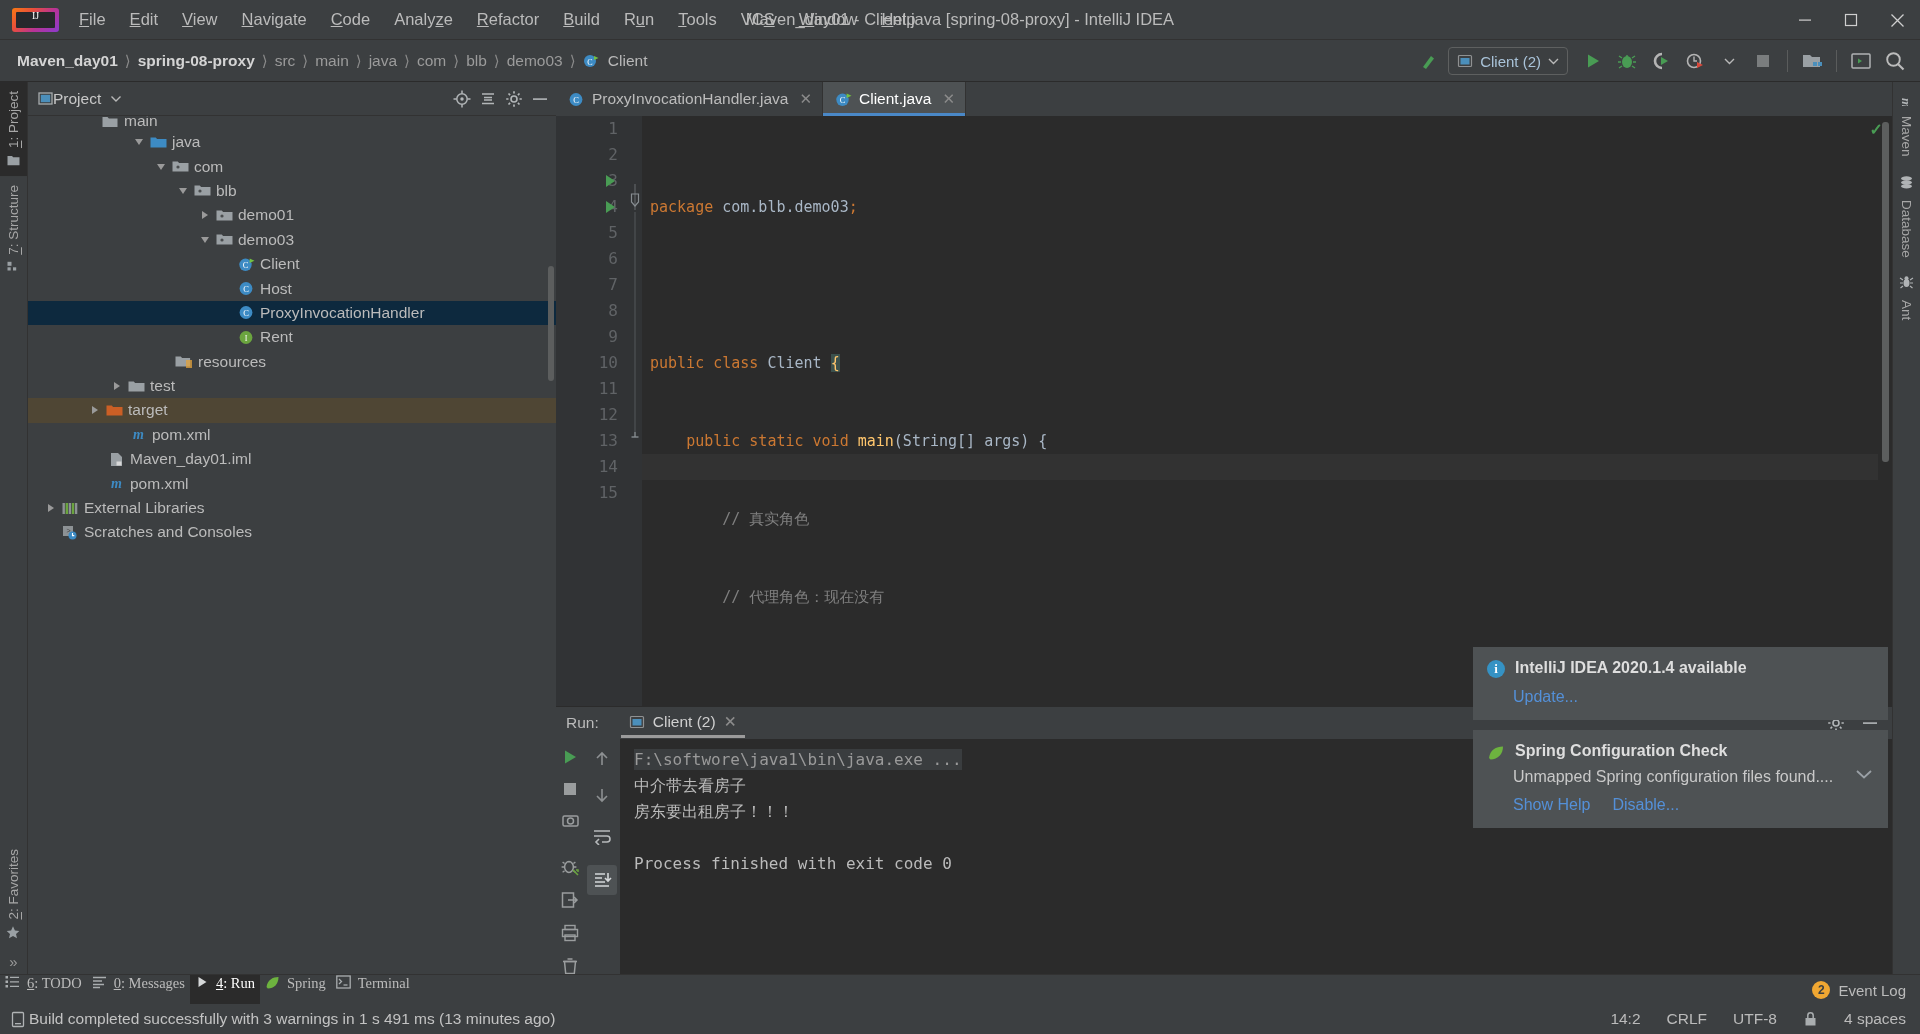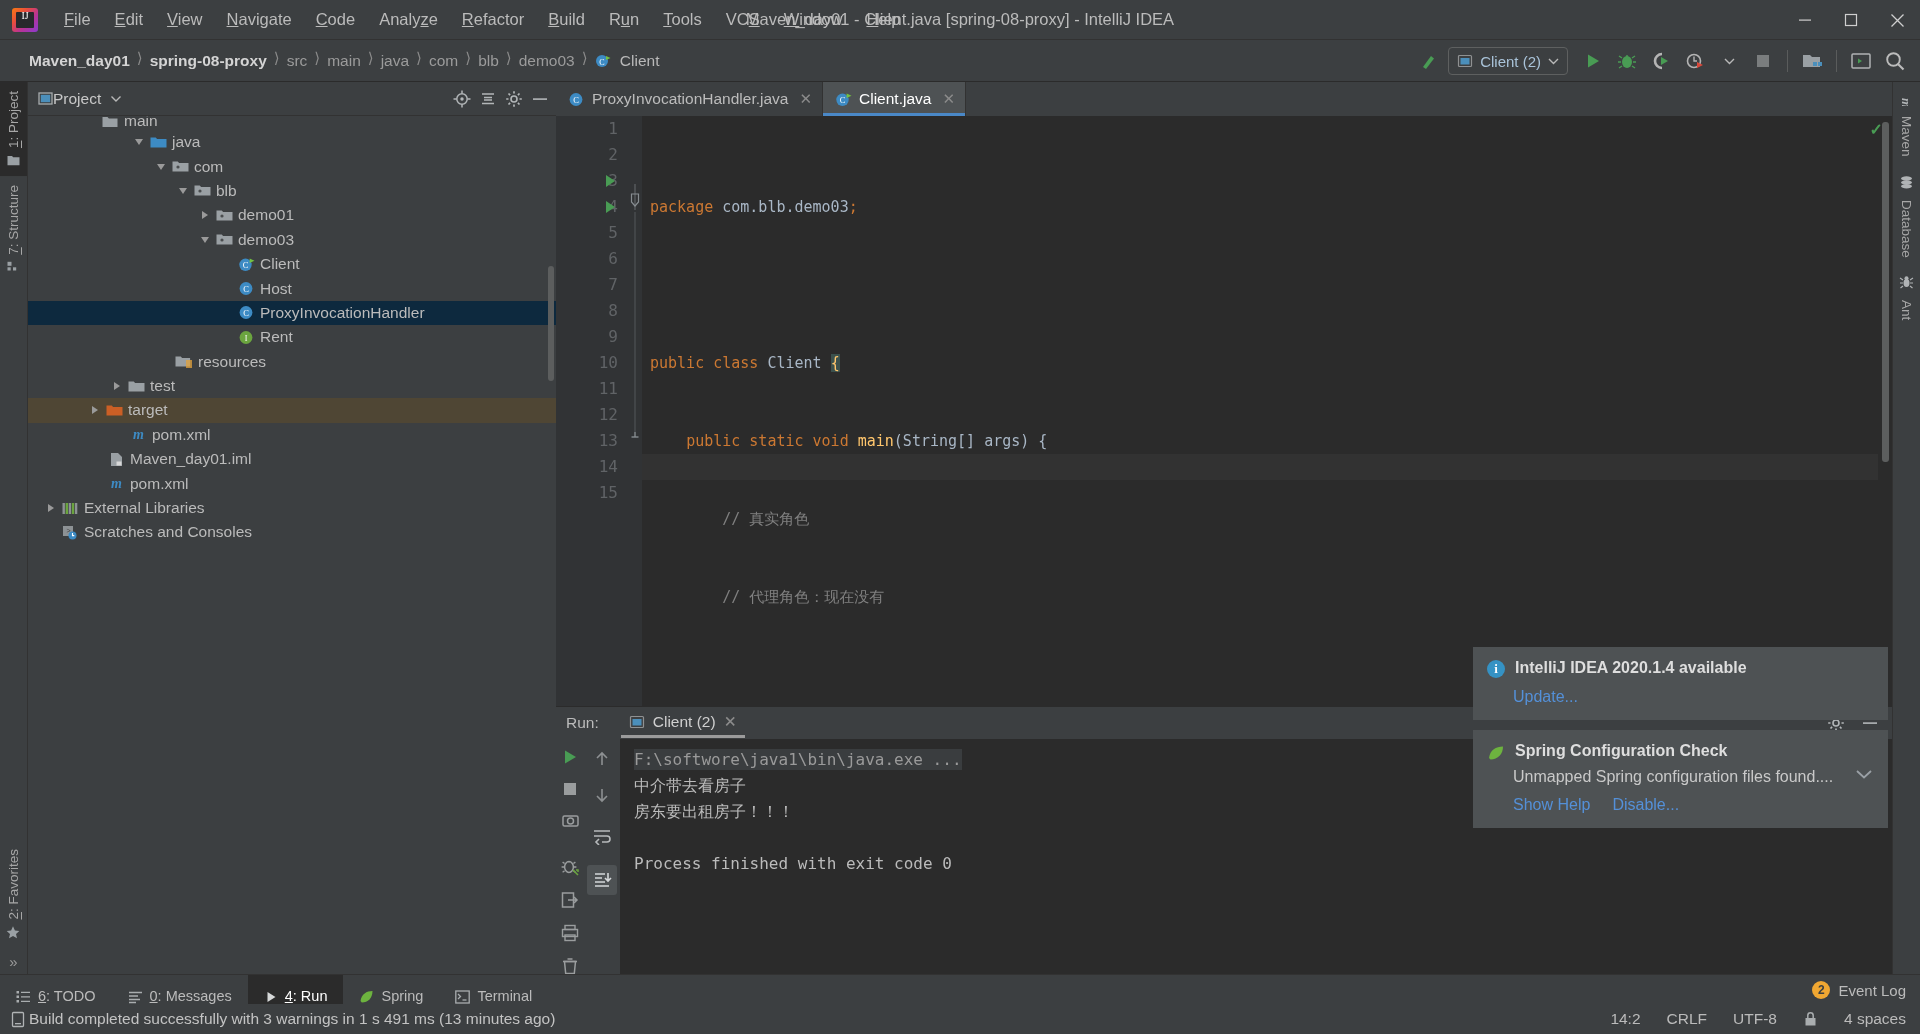--- a/index.html
+++ b/index.html
@@ -11,21 +11,21 @@
     -webkit-font-smoothing: antialiased;
   }
   .app { position: relative; width: 1920px; height: 1034px; display: flex; flex-direction: column; }
 
   
   .menubar {
     height: 40px; background: #3c3f41; display: flex; align-items: center;
     position: relative; flex: none; border-bottom: 1px solid #323232;
   }
   .ij-logo {
-    width: 26px; height: 24px; margin-left: 12px; margin-right: 14px; position: relative; flex: none;
+    width: 47px; height: 24px; margin-left: 12px; margin-right: 8px; position: relative; flex: none;
   }
   .ij-logo .sq { position:absolute; inset:0; border-radius:3px;
     background: linear-gradient(135deg,#f97a12 0%, #e94e3c 32%, #b83395 62%, #8a3bd0 100%); }
   .ij-logo .inner { position:absolute; left:4px; top:4px; right:4px; bottom:4px; background:#27282c; border-radius:1px; }
   .ij-logo .ij { position:absolute; left:0; top:2px; width:100%; text-align:center; color:#fff;
      font-size:10px; font-family:"Liberation Serif",serif; letter-spacing:0px; }
   .menu-items { display: flex; align-items: center; gap: 0px; }
   .menu-item {
     color: #bbbbbb; font-size: 16.5px; padding: 4px 12px; cursor: default; white-space: nowrap;
   }
@@ -35,21 +35,21 @@
     font-size: 16.5px; pointer-events: none;
   }
   .win-ctrls { position: absolute; right: 0; top: 0; height: 40px; display: flex; align-items: center; }
   .win-btn { width: 46px; height: 40px; display: flex; align-items: center; justify-content: center; color: #cfcfcf; }
 
   
   .navbar {
     height: 42px; background: #3c3f41; display: flex; align-items: center; flex: none;
     padding-left: 12px; position: relative; border-bottom: 1px solid #2b2b2b;
   }
-  .crumbs { display: flex; color: #b9b9b9; font-size: 15.5px; margin-left: 12px; }
+  .crumbs { display: flex; align-items: center; color: #b9b9b9; font-size: 15.5px; }
   .crumb { padding: 3px 5px; white-space: nowrap; }
   .crumb.bold { font-weight: bold; color: #d4d4d4; }
   .crumb.dim { color: #9b9b9b; }
   .crumb-sep { color: #8a8a8a; font-size: 15px; padding: 0 2px; }
   .crumb-ico { display:inline-block; vertical-align: middle; margin-right: 5px; }
   .nav-right { position: absolute; right: 10px; top: 0; height: 42px; display: flex; align-items: center; gap: 4px; }
   .tb-btn { width: 30px; height: 30px; display: flex; align-items: center; justify-content: center; border-radius: 3px; }
   .runcfg {
     display: flex; align-items: center; gap: 7px; height: 28px; padding: 0 8px;
     border: 1px solid #5e6060; border-radius: 4px; color: #a9c3d9; font-size: 15px; margin-right: 6px;
@@ -156,21 +156,21 @@
   .notif-sub { color: #c9c9c9; font-size: 16px; margin-top: 6px; padding-left: 26px; }
   .notif-link { color: #5490d8; font-size: 16px; }
   .notif-links { padding-left: 26px; margin-top: 10px; display: flex; gap: 22px; }
   .notif-chev { position: absolute; right: 14px; bottom: 48px; color: #9aa0a6; font-size: 15px; }
   .ico-info { width: 18px; height: 18px; border-radius: 50%; background: #3592c4; color: #fff;
     font-size: 13px; font-weight: bold; display: flex; align-items: center; justify-content: center;
     font-family: "Liberation Serif", serif; flex: none; margin-top: 1px; }
 
   
   .toolbar-bottom { height: 30px; background: #3c3f41; display: flex; align-items: stretch; flex: none; position: relative; border-top: 1px solid #323232; }
-  .bt { display: flex; align-items: flex-end; gap: 7px; padding: 0 16px; color: #bbbbbb; font-size: 14.5px; }
+  .bt { display: flex; align-items: flex-start; gap: 7px; padding: 0 5px; color: #bbbbbb; font-size: 14.5px; font-family: Liberation Serif, serif; }
   .bt.active { background: #2b2b2b; color: #ffffff; }
   .bt u { text-decoration: underline; }
   .bt-right { position: absolute; right: 14px; top: 0; height: 30px; display: flex; align-items: center; gap: 8px; }
   .badge-count { width: 18px; height: 18px; border-radius: 50%; background: #f0a732; color: #3c3f41;
     font-size: 12px; font-weight: bold; display: flex; align-items: center; justify-content: center; }
   .statusbar { height: 30px; background: #3c3f41; display: flex; align-items: center; flex: none; position: relative; padding-left: 10px; }
   .status-msg { color: #c3c3c3; font-size: 15.5px; margin-left: 2px; }
   .status-right { position: absolute; right: 14px; display: flex; align-items: center; gap: 26px; color: #bbbbbb; font-size: 15.5px; }
 
   .wm { position: absolute; right: 60px; bottom: 0px; color: rgba(200,200,200,.55); font-size: 26px; white-space: nowrap; pointer-events: none; z-index: 60; }

